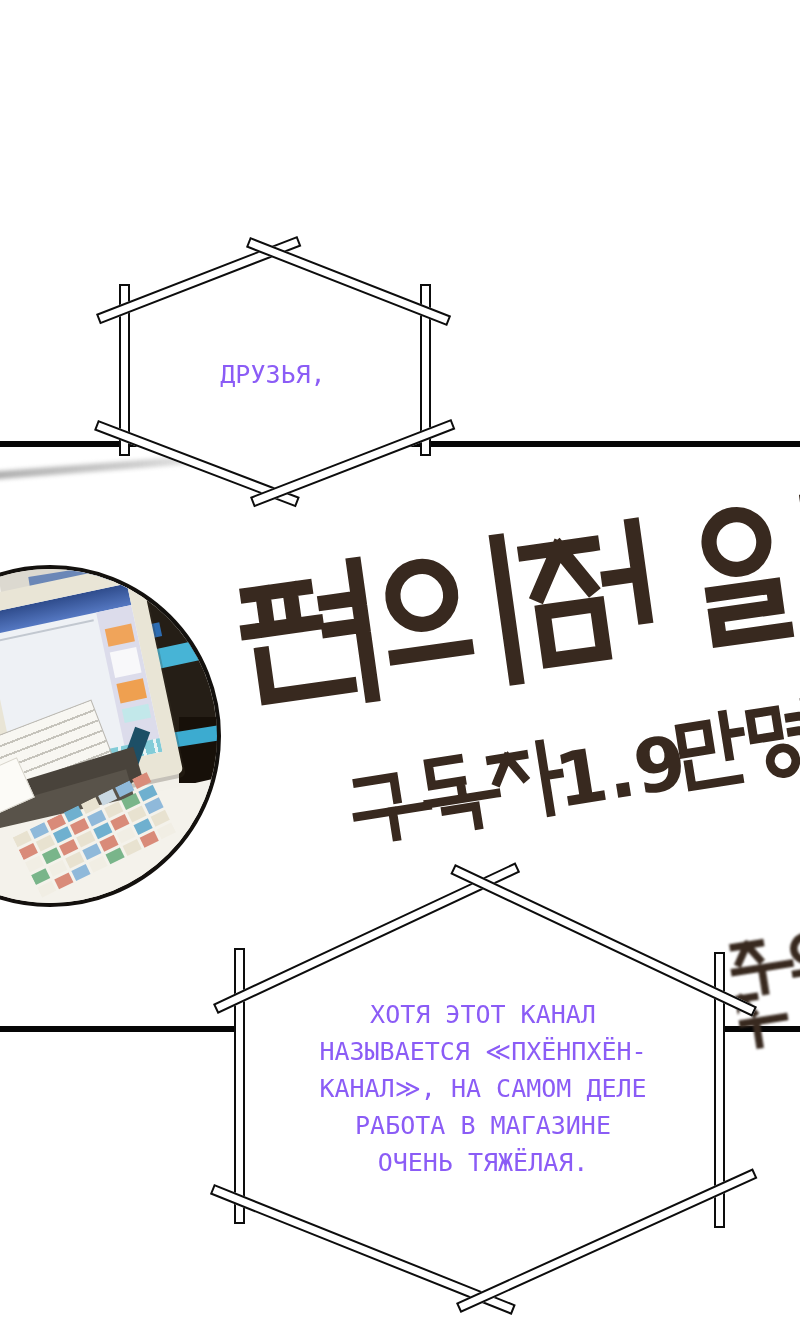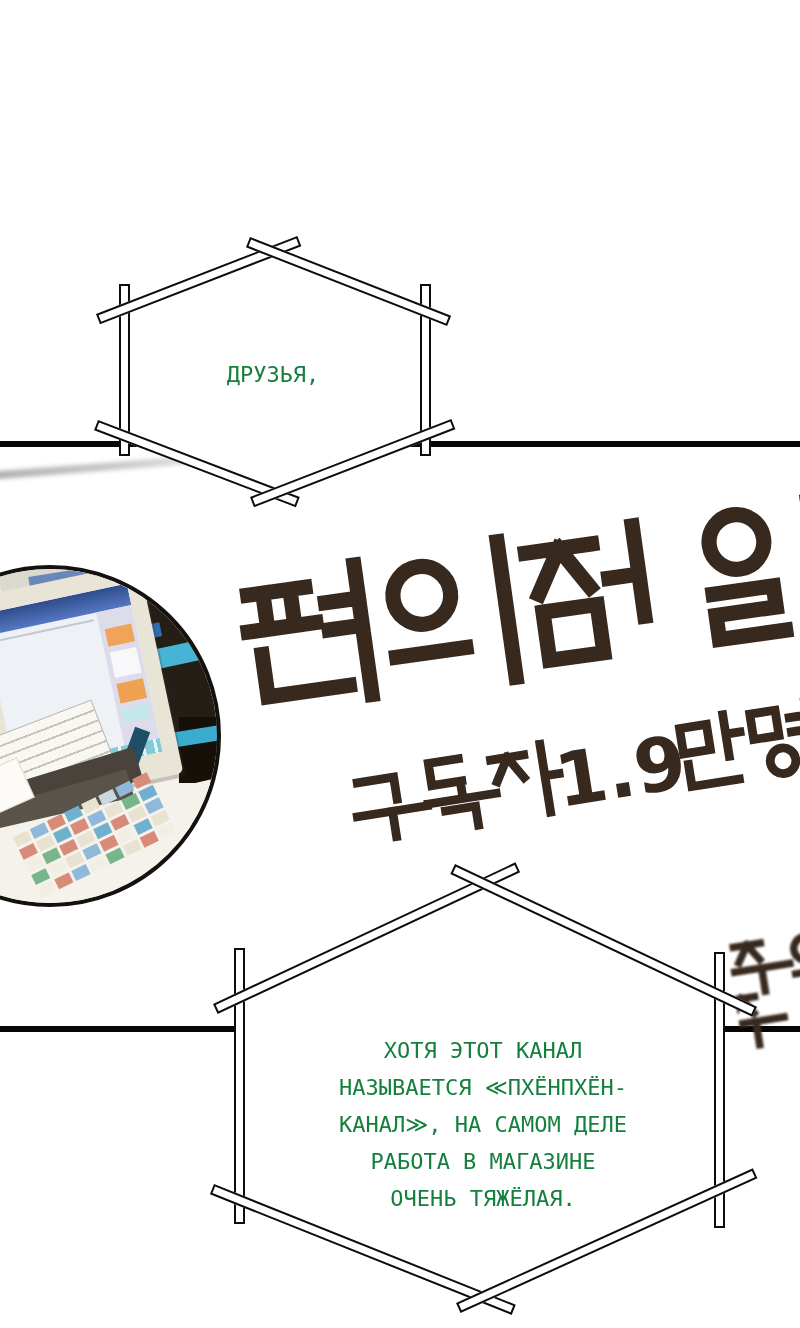--- a/index.html
+++ b/index.html
@@ -8,21 +8,21 @@
   .abs{position:absolute;}
   
   .pline{position:absolute;left:0;width:800px;height:6px;background:#060606;}
   .streak{position:absolute;left:-10px;top:461px;width:275px;height:8px;
           background:linear-gradient(to right,rgba(165,165,165,.9),rgba(190,190,190,.75) 55%,rgba(200,200,200,0));
           transform:rotate(-4.5deg);filter:blur(2px);}
   
   .stk{position:absolute;background:#fff;border:2px solid #0d0d0d;height:7px;transform-origin:0 0;}
   .stk.v{width:7px;}
   .bfill{position:absolute;background:#fff;}
-  .btxt{position:absolute;color:#15803d;font-size:22px;line-height:37px;text-align:center;
+  .btxt{position:absolute;color:#8b5cf6;font-size:25px;line-height:37px;text-align:center;
         white-space:pre-line;letter-spacing:0px;}
   
   .kr{position:absolute;}
   .kr use{fill:none;stroke:#38291f;stroke-linecap:square;}
   .kr-title use{stroke-width:10;}
   .kr-sub use{stroke-width:11;}
   .kr-edge use{stroke-width:12;}
   .digits{font-family:"DejaVu Sans", sans-serif;font-weight:bold;fill:#38291f;font-size:74px;}
   
   .photo{position:absolute;left:-121px;top:565px;width:334px;height:334px;border-radius:50%;
@@ -197,20 +197,20 @@
 
   <div>
     <div class="bfill" style="left:238px;top:876px;width:484px;height:420px;
          clip-path:polygon(245px 2px,484px 118px,484px 324px,247px 418px,0px 321px,0px 117px)"></div>
     <div class="stk v" style="left:234px;top:948px;height:272px"></div>
     <div class="stk v" style="left:714px;top:952px;height:272px"></div>
     <div class="stk" style="left:213px;top:1004px;width:330px;transform:rotate(-25.1deg)"></div>
     <div class="stk" style="left:455px;top:864px;width:330px;transform:rotate(25.3deg)"></div>
     <div class="stk" style="left:214px;top:1184px;width:321px;transform:rotate(21.8deg)"></div>
     <div class="stk" style="left:456px;top:1303px;width:322px;transform:rotate(-24.4deg)"></div>
-    <div class="btxt" style="left:253px;top:1032px;width:460px">ХОТЯ ЭТОТ КАНАЛ
+    <div class="btxt" style="left:253px;top:996px;width:460px">ХОТЯ ЭТОТ КАНАЛ
 НАЗЫВАЕТСЯ ≪ПХЁНПХЁН-
 КАНАЛ≫, НА САМОМ ДЕЛЕ
 РАБОТА В МАГАЗИНЕ
 ОЧЕНЬ ТЯЖЁЛАЯ.</div>
   </div>
 
 </div>
 
 </body></html>

